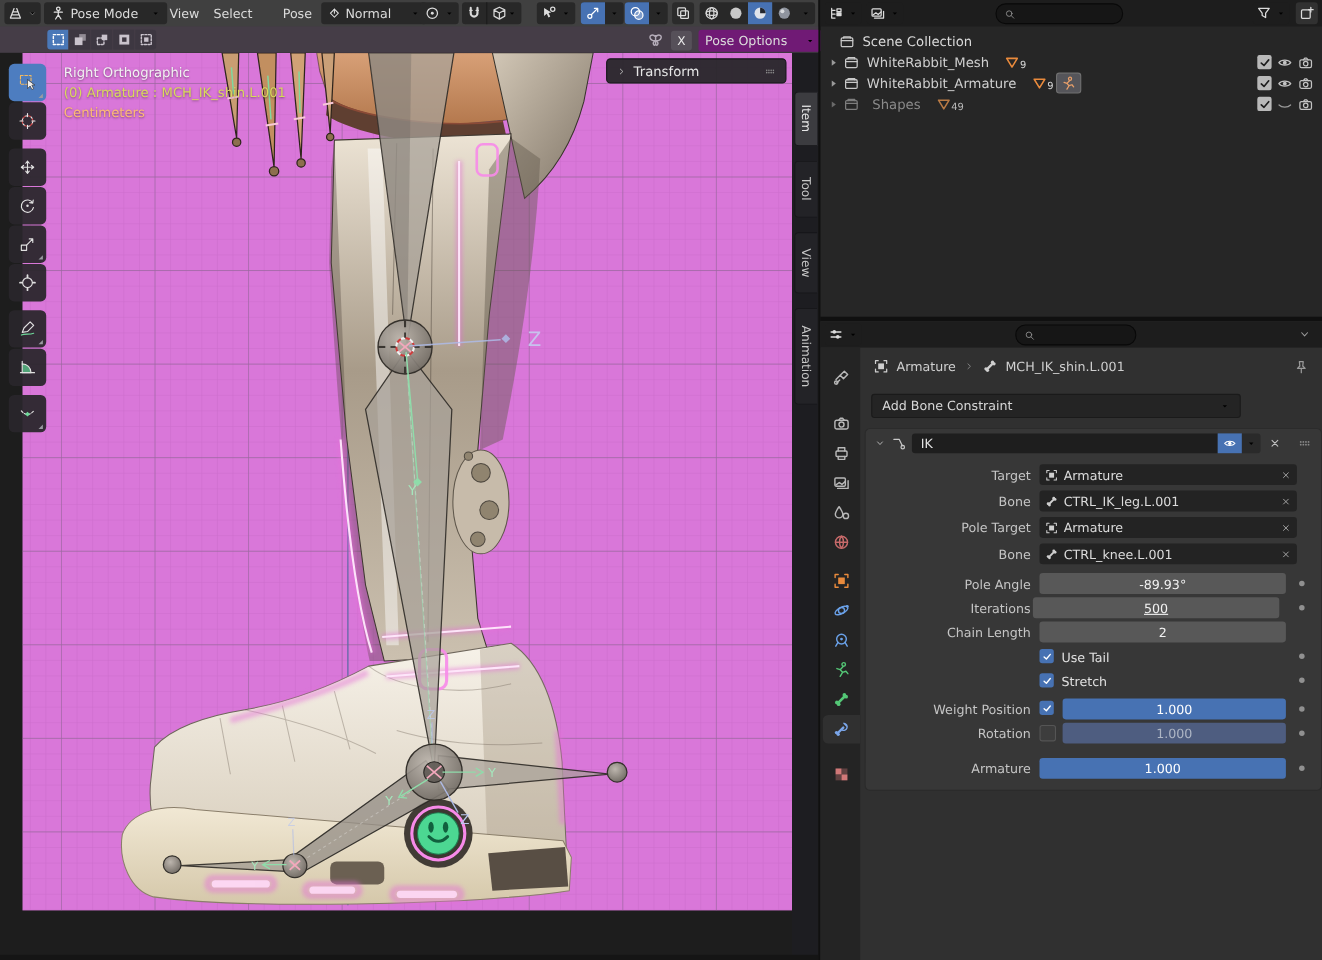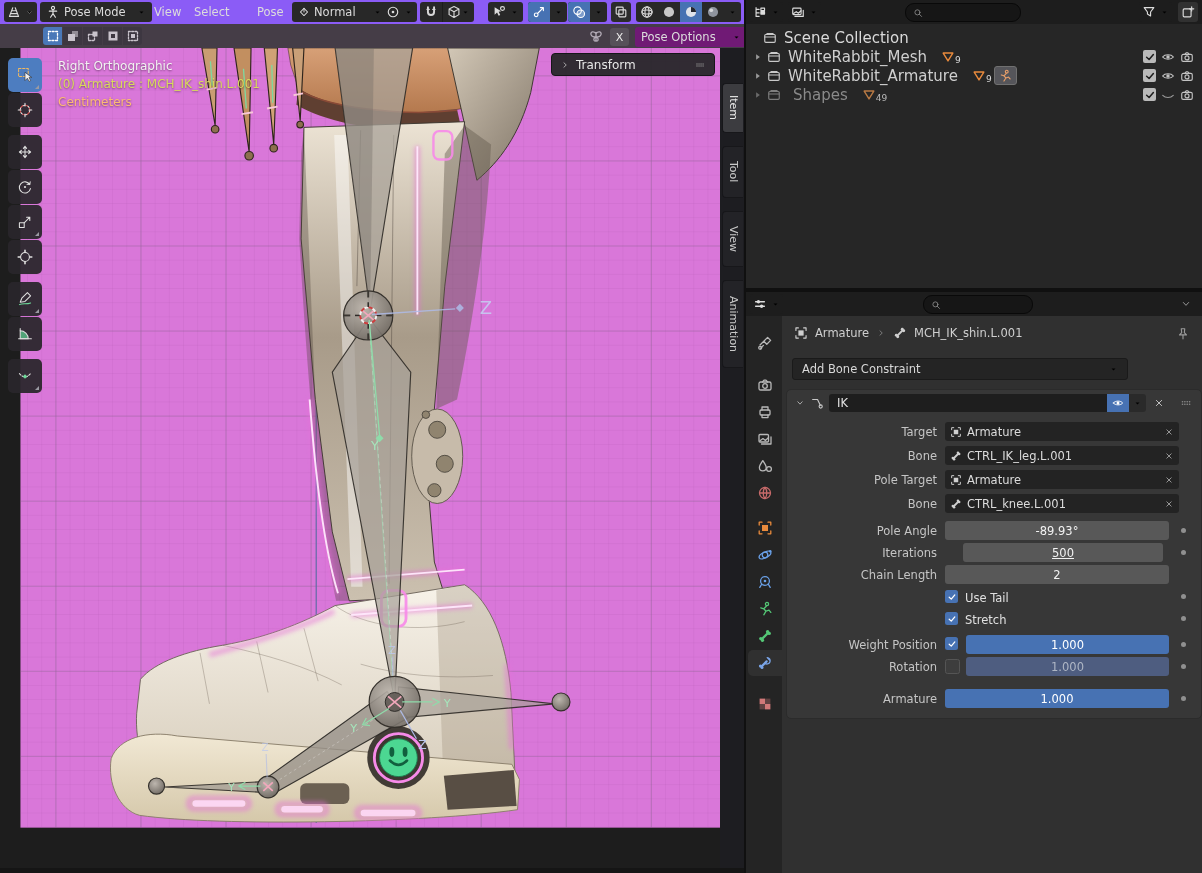--- a/index.html
+++ b/index.html
@@ -22,21 +22,21 @@
   .searchbox input{background:transparent;border:none;outline:none;color:#ddd;font-size:11px;width:100%;padding:0;}
   
   .toolbtn{position:absolute;left:8px;width:34px;height:34px;background:rgba(41,38,44,.94);border-radius:5px;display:flex;align-items:center;justify-content:center;color:#dcdcdc;}
   .toolbtn.active{background:#4d7dc0;}
   .toolbtn .corner{position:absolute;right:3px;bottom:3px;width:0;height:0;border-left:4px solid transparent;border-bottom:4px solid #9a9aa2;}
   .nptab{position:absolute;left:722px;width:20px;background:#232327;border:1px solid #17171a;border-right:none;border-radius:4px 0 0 4px;color:#c9c9c9;
          writing-mode:vertical-rl;display:flex;align-items:center;justify-content:center;font-size:11px;}
   .nptab.active{background:#3c3c40;color:#e8e8e8;}
   
   .ol-row{position:absolute;left:0;width:456px;height:19px;display:flex;align-items:center;color:#cfcfcf;}
-  .ol-label{font-size:15px;}
+  .ol-label{font-size:12px;}
   
   .ptab{position:absolute;left:2px;width:34px;height:26px;display:flex;align-items:center;justify-content:center;color:#b8b8b8;}
   .ptab.active{background:#303030;border-radius:5px 0 0 5px;}
   .cfield{position:absolute;height:19px;background:#232323;border-radius:3px;display:flex;align-items:center;gap:5px;padding:0 5px;color:#dcdcdc;}
   .cslider{position:absolute;height:19px;background:#585858;border-radius:3px;display:flex;align-items:center;justify-content:center;color:#f2f2f2;}
   .cslider.blue{background:#4772b3;color:#fff;}
   .cslider.muted{background:#4e5d80;color:#aeb6c4;}
   .clabel{position:absolute;width:150px;text-align:right;color:#c5c5c5;}
   .dot{position:absolute;width:5px;height:5px;border-radius:50%;background:#909090;}
   .cbox{position:absolute;width:13px;height:13px;border-radius:2.5px;background:#4772b3;display:flex;align-items:center;justify-content:center;color:#fff;}
@@ -235,21 +235,21 @@
       </symbol>
     <symbol id="sym-plusbox" viewBox="0 0 16 16">
         <rect x="2.5" y="4.5" width="9" height="9" rx="1.2"></rect>
         <path d="M12.2 2 V6.8 M9.8 4.4 H14.6"></path>
       </symbol>
   </defs>
 </svg>
 
 <div id="app">
 
-  <div class="abs" style="left:0;top:0;width:744px;height:30px;background:#8b5cf6;text-align:right;">
+  <div class="abs" style="left:0;top:0;width:744px;height:30px;background:#404040;text-align:right;">
     <div class="btn abs" style="left:4px;top:2px;padding:0 3px;">
       <svg class="ic14">
           <use href="#sym-viewport3d"></use>
         </svg>
       <svg class="chev" viewBox="0 0 16 16" style="stroke:#9a9a9a">
           <use href="#sym-chevdown"></use>
         </svg>
     </div>
     <div class="btn abs" style="left:40px;top:2px;width:100px;">
       <svg class="ic14" style="color:#e0e0e0">
@@ -1049,21 +1049,21 @@
             </svg>
         </div>
 
         <div class="clabel" style="left:0;top:134px;">Pole Angle</div>
         <div class="cslider" style="left:158px;top:131px;width:224px;">
             <span>-89.93°</span>
           </div>
         <div class="dot" style="left:394px;top:138px;"></div>
 
         <div class="clabel" style="left:0;top:156px;">Iterations</div>
-        <div class="cslider" style="left:176px;top:153px;width:200px;text-decoration:underline;">
+        <div class="cslider" style="left:152px;top:153px;width:224px;text-decoration:underline;">
             <span>500</span>
           </div>
         <div class="dot" style="left:394px;top:160px;"></div>
 
         <div class="clabel" style="left:0;top:178px;">Chain Length</div>
         <div class="cslider" style="left:158px;top:175px;width:224px;">
             <span>2</span>
           </div>
 
         <div class="cbox" style="left:158px;top:200px;">

